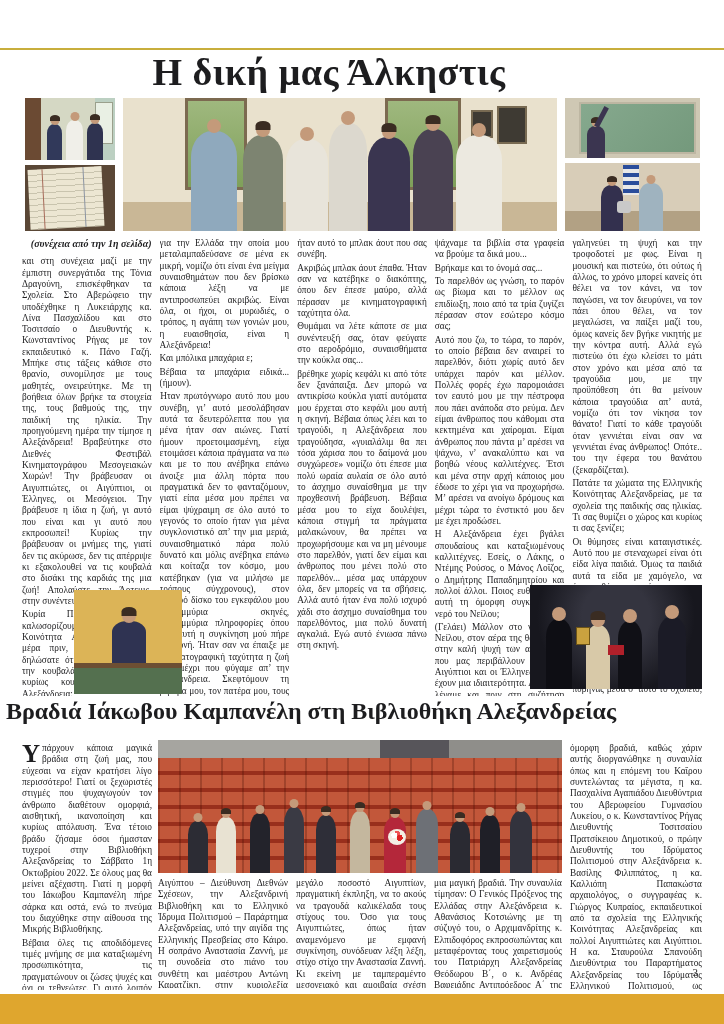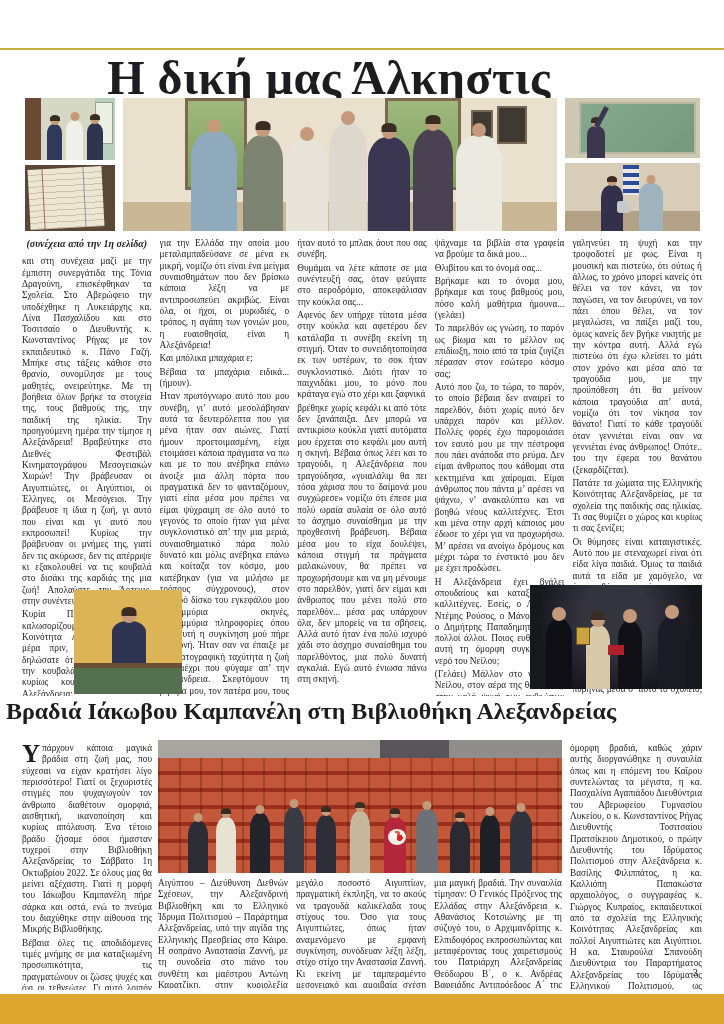--- a/index.html
+++ b/index.html
@@ -1,21 +1,21 @@
 <!DOCTYPE html>
 <html lang="el"><head>
 <meta charset="utf-8">
 <style>
   html,body{margin:0;padding:0;background:#888;}
   .page{position:relative;width:724px;height:1024px;background:#ffffff;margin:0 auto;
         font-family:"Liberation Serif","DejaVu Serif",serif;color:#1d1d1f;overflow:hidden;}
   .top-rule{position:absolute;top:48px;left:0;width:724px;height:2px;background:#C8AE3C;}
   .gold-band{position:absolute;left:0;bottom:0;width:724px;height:30px;background:#DFA62E;}
   .a1-title{position:absolute;top:50px;left:0;width:658px;margin:0;text-align:center;
-            font-size:48px;font-weight:bold;letter-spacing:.5px;}
+            font-size:38px;font-weight:bold;letter-spacing:.5px;}
   .a2-title{position:absolute;top:698px;left:0;width:622px;margin:0;text-align:center;
             font-size:24px;font-weight:bold;}
   
   .photo-strip{position:absolute;top:98px;left:25px;width:675px;height:133px;display:flex;gap:8px;}
   .stack{display:flex;flex-direction:column;gap:5px;}
   .stack.l{width:90px;} .stack.r{width:135px;}
   .photo{position:relative;overflow:hidden;background:#c9c4b6;}
   .fig{position:absolute;bottom:0;border-radius:45% 45% 0 0/26% 26% 0 0;background:var(--c,#445);}
   .fig::before{content:"";position:absolute;top:-12px;left:50%;transform:translateX(-50%);
                width:14px;height:14px;border-radius:50%;background:var(--s,#c49a7a);}
@@ -45,21 +45,21 @@
   
   .p-awoffice{width:135px;height:68px;background:linear-gradient(180deg,#d8cdb8 0 70%,#b2a184 70%);}
   .p-awoffice .flag{position:absolute;left:58px;top:2px;width:16px;height:30px;background:
       repeating-linear-gradient(180deg,#2a4d9b 0 4px,#e8e8e8 4px 8px);}
   .p-awoffice .gift{position:absolute;left:52px;bottom:18px;width:14px;height:12px;background:#c9c9c9;border-radius:3px;}
   
   .cols{position:absolute;top:238px;left:22px;width:680px;height:458px;display:flex;gap:8px;}
   .col{flex:1;overflow:hidden;font-size:9.3px;line-height:1.22;text-align:justify;}
   .blk{margin:0 0 2px 0;}
   .blk.q{font-weight:normal;}
-  .blk.note{font-weight:bold;font-style:italic;font-size:10px;margin-bottom:6px;text-align:center;}
+  .blk.note{font-weight:bold;font-style:italic;font-size:10px;margin-bottom:6px;text-align:right;}
   .ibox{margin:5px 0;padding:5px 3px;background:#2E7D9C;border:2px solid #2E7D9C;
         box-shadow:inset 0 0 0 2px #ffffff;color:#ffffff;font-weight:bold;text-align:center;
         font-size:10px;line-height:1.3;}
   .dropcap{float:left;font-size:25px;line-height:21px;font-weight:bold;margin:0 2px 0 0;}
   
   .p-desk{position:absolute;left:52px;top:352px;width:108px;height:104px;
       background:linear-gradient(180deg,#dcb457 0 72%,#54704f 72%);}
   .p-desk .deskline{position:absolute;left:0;right:0;bottom:26px;height:5px;background:#6d4f33;}
   
   .p-cer{position:absolute;right:0;top:347px;width:172px;height:104px;
@@ -144,31 +144,30 @@
       </div>
     <div class="col">
         <p class="blk a">για την Ελλάδα την οποία μου μεταλαμπαδεύσανε σε μένα εκ μικρή, νομίζω ότι είναι ένα μείγμα συναισθημάτων που δεν βρίσκω κάποια λέξη να με αντιπροσωπεύει ακριβώς. Είναι όλα, οι ήχοι, οι μυρωδιές, ο τρόπος, η αγάπη των γονιών μου, η ευαισθησία, είναι η Αλεξάνδρεια!</p>
         <p class="blk q">Και μπόλικα μπαχάρια ε;</p>
         <p class="blk a">Βέβαια τα μπαχάρια ειδικά... (ήμουν).</p>
         <p class="blk a">Ήταν πρωτόγνωρο αυτό που μου συνέβη, γι’ αυτό μεσολάβησαν αυτά τα δευτερόλεπτα που για μένα ήταν σαν αιώνες. Γιατί ήμουν προετοιμασμένη, είχα ετοιμάσει κάποια πράγματα να πω και με το που ανέβηκα επάνω άνοιξε μια άλλη πόρτα που πραγματικά δεν το φανταζόμουν, γιατί είπα μέσα μου πρέπει να είμαι ψύχραιμη σε όλο αυτό το γεγονός το οποίο ήταν για μένα συγκλονιστικό απ’ την μια μεριά, συναισθηματικό πάρα πολύ δυνατό και μόλις ανέβηκα επάνω και κοίταζα τον κόσμο, μου κατέβηκαν (για να μιλήσω με τρόπους σύγχρονους), στον σκληρό δίσκο του εγκεφάλου μου εκατομμύρια σκηνές, εκατομμύρια πληροφορίες όπου όλη αυτή η συγκίνηση μού πήρε τη φωνή. Ήταν σαν να έπαιξε με κινηματογραφική ταχύτητα η ζωή μου μέχρι που φύγαμε απ’ την Αλεξάνδρεια. Σκεφτόμουν τη μητέρα μου, τον πατέρα μου, τους συγγενείς, το σπίτι μας, τον τρόπο που φύγαμε και ξαφνικά μετά από τόσα χρόνια η ίδια η πόλη αυτή με βραβεύει. Αυτό ήταν μια γρήγορη ανάπτυξη των συναισθημάτων εκείνης της στιγμής. Από κει και ύστερα για μένα ήταν πάρα πολύ τιμητικό στη ζωή μου. Έχω βραβευτεί κι άλλες φορές αλλά αυτό το συγκεκριμένο, νομίζω ότι με διαπέρασε σαν πυρωμένο βέλος, γιατί ήταν κάτι που αντίκρισα όλο αυτό. Από τη μια μεριά θυμόμουν όλα όσα είχαν γίνει κι απ’ την άλλη υπήρχε το βραβείο.</p>
       </div>
     <div class="col">
       <div>
           <p class="blk q">ήταν αυτό το μπλακ άουτ που σας συνέβη.</p>
-          <p class="blk q">Θυμάμαι να λέτε κάποτε σε μια συνέντευξή σας, όταν φεύγατε στο αεροδρόμιο, αποκεφάλισαν την κούκλα σας...</p>
-          <p class="blk a">Αφενός δεν υπήρχε τίποτα μέσα στην κούκλα και αφετέρου δεν κατάλαβα τι συνέβη εκείνη τη στιγμή. Όταν το συνειδητοποίησα εκ των υστέρων, το σοκ ήταν συγκλονιστικό. Διότι ήταν το παιχνιδάκι μου, το μόνο που κράταγα εγώ στο χέρι και ξαφνικά</p>
+          <p class="blk a">Ακριβώς μπλακ άουτ έπαθα. Ήταν σαν να κατέβηκε ο διακόπτης, όπου δεν έπεσε μαύρο, αλλά πέρασαν με κινηματογραφική ταχύτητα όλα.</p>
+          <p class="blk q">Θυμάμαι να λέτε κάποτε σε μια συνέντευξή σας, όταν φεύγατε στο αεροδρόμιο, συναισθήματα την κούκλα σας...</p>
         </div>
       <div>
           <p class="blk a">βρέθηκε χωρίς κεφάλι κι από τότε δεν ξανάπαιξα. Δεν μπορώ να αντικρίσω κούκλα γιατί αυτόματα μου έρχεται στο κεφάλι μου αυτή η σκηνή. Βέβαια όπως λέει και το τραγούδι, η Αλεξάνδρεια που τραγούδησα, «γυιαλάλιμ θα πει τόσα χάρισα που το δαίμονά μου συγχώρεσε» νομίζω ότι έπεσε μια πολύ ωραία αυλαία σε όλο αυτό το άσχημο συναίσθημα με την προχθεσινή βράβευση. Βέβαια μέσα μου το είχα δουλέψει, κάποια στιγμή τα πράγματα μαλακώνουν, θα πρέπει να προχωρήσουμε και να μη μένουμε στο παρελθόν, γιατί δεν είμαι και άνθρωπος που μένει πολύ στο παρελθόν... μέσα μας υπάρχουν όλα, δεν μπορείς να τα σβήσεις. Αλλά αυτό ήταν ένα πολύ ισχυρό χάδι στο άσχημο συναίσθημα του παρελθόντος, μια πολύ δυνατή αγκαλιά. Εγώ αυτό ένιωσα πάνω στη σκηνή.</p>
         </div>
     </div>
     <div class="col">
         <p class="blk a">ψάχναμε τα βιβλία στα γραφεία να βρούμε τα δικά μου...</p>
-        <p class="blk q">Θλιβίτου και το όνομά σας...</p>
-        <p class="blk a">Βρήκαμε και το όνομα μου, βρήκαμε και τους βαθμούς μου, πόσο καλή μαθήτρια ήμουνα... (γελάει)</p>
+        <p class="blk q">Βρήκαμε και το όνομά σας...</p>
         <p class="blk q">Το παρελθόν ως γνώση, το παρόν ως βίωμα και το μέλλον ως επιδίωξη, ποιο από τα τρία ζυγίζει πέρασαν στον εσώτερο κόσμο σας;</p>
         <p class="blk a">Αυτό που ζω, το τώρα, το παρόν, το οποίο βέβαια δεν αναιρεί το παρελθόν, διότι χωρίς αυτό δεν υπάρχει παρόν και μέλλον. Πολλές φορές έχω παρομοιάσει τον εαυτό μου με την πέστροφα που πάει ανάποδα στο ρεύμα. Δεν είμαι άνθρωπος που κάθομαι στα κεκτημένα και χαίρομαι. Είμαι άνθρωπος που πάντα μ’ αρέσει να ψάχνω, ν’ ανακαλύπτω και να βοηθώ νέους καλλιτέχνες. Έτσι και μένα στην αρχή κάποιος μου έδωσε το χέρι για να προχωρήσω. Μ’ αρέσει να ανοίγω δρόμους και μέχρι τώρα το ένστικτό μου δεν με έχει προδώσει.</p>
         <p class="blk q">Η Αλεξάνδρεια έχει βγάλει σπουδαίους και καταξιωμένους καλλιτέχνες. Εσείς, ο Λάκης, ο Ντέμης Ρούσος, ο Μάνος Λοΐζος, ο Δημήτρης Παπαδημητρίου και πολλοί άλλοι. Ποιος ευθύνεται γι αυτή τη όμορφη συγκυρία, το νερό του Νείλου;</p>
         <p class="blk a">(Γελάει) Μάλλον στο νερό του Νείλου, στον αέρα της θάλασσας, στην καλή ψυχή των ανθρώπων που μας περιβάλλουν γιατί οι Αιγύπτιοι και οι Έλληνες βέβαια, έχουν μια ιδιαιτερότητα. Αυτό που λέγαμε και πριν στη συζήτηση μας, ότι μπορείς σε τρία δευτερόλεπτα να ξεχωρίσεις αν κάποιος είναι απ’ την Αλεξάνδρεια. Είναι ο τρόπος που μιλάει, ο τρόπος που χρησιμοποιεί τις ελληνικές λέξεις, η ευγένεια, η αισθητική του, ο πολιτισμός. Ναι, η Αλεξάνδρεια έχει βγάλει πάρα πολλούς καλλιτέχνες.</p>
       </div>
     <div class="col">
         <p class="blk a">γαληνεύει τη ψυχή και την τροφοδοτεί με φως. Είναι η μουσική και πιστεύω, ότι ούτως ή άλλως, το χρόνο μπορεί κανείς ότι θέλει να τον κάνει, να τον παγώσει, να τον διευρύνει, να τον πάει όπου θέλει, να τον μεγαλώσει, να παίξει μαζί του, όμως κανείς δεν βγήκε νικητής με την κόντρα αυτή. Αλλά εγώ πιστεύω ότι έχω κλείσει το μάτι στον χρόνο και μέσα από τα τραγούδια μου, με την προϋπόθεση ότι θα μείνουν κάποια τραγούδια απ’ αυτά, νομίζω ότι τον νίκησα τον θάνατο! Γιατί το κάθε τραγούδι όταν γεννιέται είναι σαν να γεννιέται ένας άνθρωπος! Οπότε.. του την έφερα του θανάτου (ξεκαρδίζεται).</p>
         <p class="blk q">Πατάτε τα χώματα της Ελληνικής Κοινότητας Αλεξανδρείας, με τα σχολεία της παιδικής σας ηλικίας. Τι σας θυμίζει ο χώρος και κυρίως τι σας ξενίζει;</p>
         <p class="blk a">Οι θύμησες είναι καταιγιστικές. Αυτό που με στεναχωρεί είναι ότι είδα λίγα παιδιά. Όμως τα παιδιά αυτά τα είδα με χαμόγελο, να έχουν θάρρος, αγάπη για την ελληνική γλώσσα, σίγουρα θα ήταν καλύτερα ένα σχολείο να έσφυζε από ζωή, να είχε ας πούμε χίλια παιδιά, είναι άλλη η διάπλαση, απ’ το να είναι τόσο λίγα. Αλλά μιλάμε για το έτος 2022 και έρχεται το 2023, το γεγονός ότι υπάρχει ζωντανός πυρήνας μέσα σ’ αυτό το σχολείο, για μένα είναι το πιο σημαντικό απ’ όλα. Ελπίζω να μην χαθεί αυτό ποτέ.</p>
       </div>

